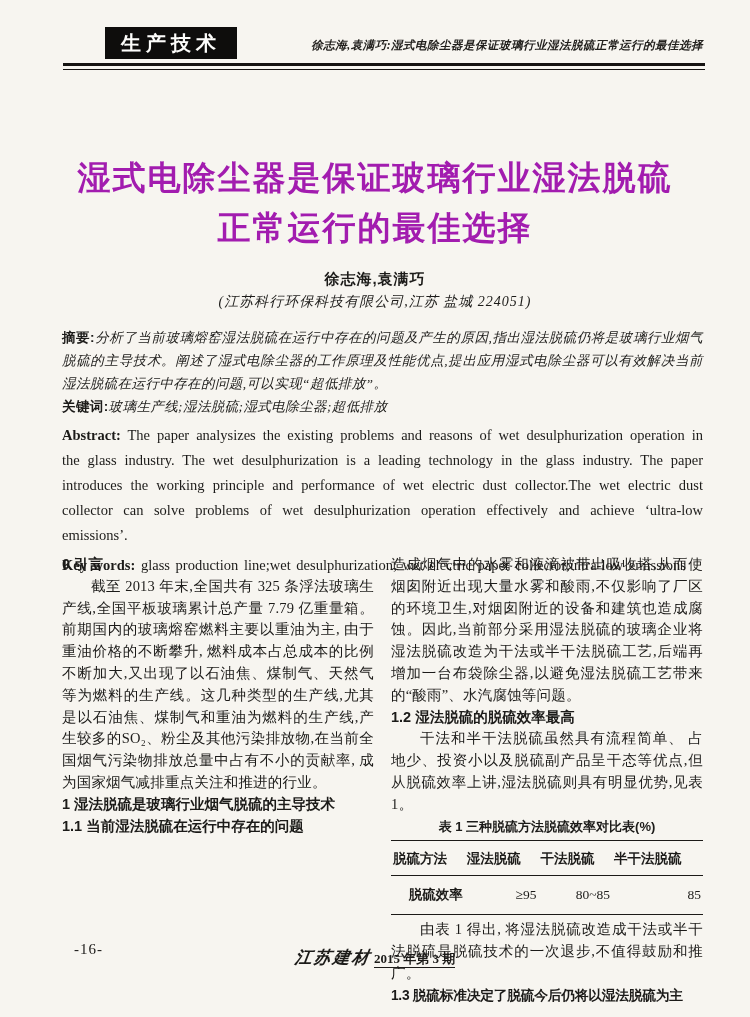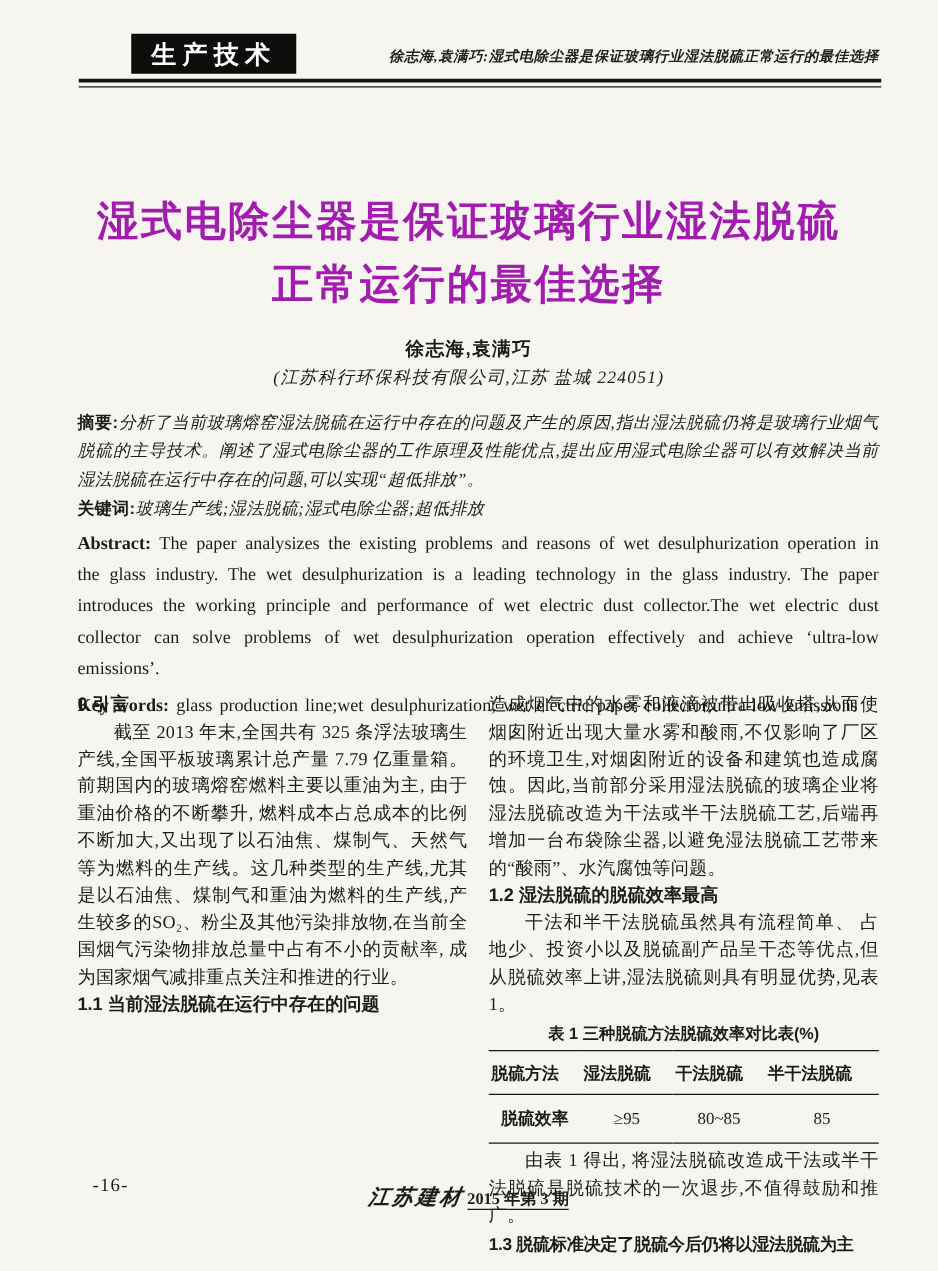--- a/index.html
+++ b/index.html
@@ -85,21 +85,21 @@
   table.cmp {
     width:100%; border-collapse:collapse; margin:2px 0 4px 0;
     font-size:13.5px;
     border-top:1.6px solid #1c1a18; border-bottom:1.6px solid #1c1a18;
   }
   table.cmp th {
     font-family:"Liberation Sans","DejaVu Sans",sans-serif;
     font-weight:bold; padding:7px 2px 6px 2px; 
     border-bottom:1px solid #1c1a18;
   }
-  table.cmp td { padding:8px 2px; text-align:center; }
+  table.cmp td { padding:8px 2px; text-align:right; }
   table.cmp td:first-child {
     font-weight:bold; font-family:"Liberation Sans","DejaVu Sans",sans-serif;
   }
 
   
   .page-number { position:absolute; left:74px; top:941px; font-size:15px; letter-spacing:1px; }
   .footer-center {
     position:absolute; left:0; top:946px; width:100%; text-align:center;
   }
   .journal-name {
@@ -132,20 +132,21 @@
     <div class="abstract-cn"><b>摘要:</b><span>分析了当前玻璃熔窑湿法脱硫在运行中存在的问题及产生的原因,指出湿法脱硫仍将是玻璃行业烟气脱硫的主导技术。阐述了湿式电除尘器的工作原理及性能优点,提出应用湿式电除尘器可以有效解决当前湿法脱硫在运行中存在的问题,可以实现“超低排放”。</span></div>
     <div class="keywords-cn"><b>关键词:</b><span>玻璃生产线;湿法脱硫;湿式电除尘器;超低排放</span></div>
     <div class="abstract-en"><b>Abstract:</b><span> The paper analysizes the existing problems and reasons of wet desulphurization operation in the glass industry. The wet desulphurization is a leading technology in the glass industry. The paper introduces the working principle and performance of wet electric dust collector.The wet electric dust collector can solve problems of wet desulphurization operation effectively and achieve ‘ultra-low emissions’.</span></div>
     <div class="keywords-en"><b>Key words:</b><span> glass production line;wet desulphurization; wet electric paper collector;ultra-low emissions</span></div>
   </div>
 
   <div class="columns">
     <div class="col">
       <div class="sec-h1">0  引言</div>
       <p>截至 2013 年末,全国共有 325 条浮法玻璃生产线,全国平板玻璃累计总产量 7.79 亿重量箱。前期国内的玻璃熔窑燃料主要以重油为主, 由于重油价格的不断攀升, 燃料成本占总成本的比例不断加大,又出现了以石油焦、煤制气、天然气等为燃料的生产线。这几种类型的生产线,尤其是以石油焦、煤制气和重油为燃料的生产线,产生较多的SO₂、粉尘及其他污染排放物,在当前全国烟气污染物排放总量中占有不小的贡献率, 成为国家烟气减排重点关注和推进的行业。</p>
+      <div class="sec-h1">1  湿法脱硫是玻璃行业烟气脱硫的主导技术</div>
       <div class="sec-h2">1.1  当前湿法脱硫在运行中存在的问题</div>
     </div>
 
     <div class="col">
       <p class="no-indent">造成烟气中的水雾和液滴被带出吸收塔,从而使烟囱附近出现大量水雾和酸雨,不仅影响了厂区的环境卫生,对烟囱附近的设备和建筑也造成腐蚀。因此,当前部分采用湿法脱硫的玻璃企业将湿法脱硫改造为干法或半干法脱硫工艺,后端再增加一台布袋除尘器,以避免湿法脱硫工艺带来的“酸雨”、水汽腐蚀等问题。</p>
       <div class="sec-h2">1.2  湿法脱硫的脱硫效率最高</div>
       <p>干法和半干法脱硫虽然具有流程简单、 占地少、投资小以及脱硫副产品呈干态等优点,但从脱硫效率上讲,湿法脱硫则具有明显优势,见表 1。</p>
       <div class="table-caption">表 1   三种脱硫方法脱硫效率对比表(%)</div>
       <table class="cmp">
         <thead>

